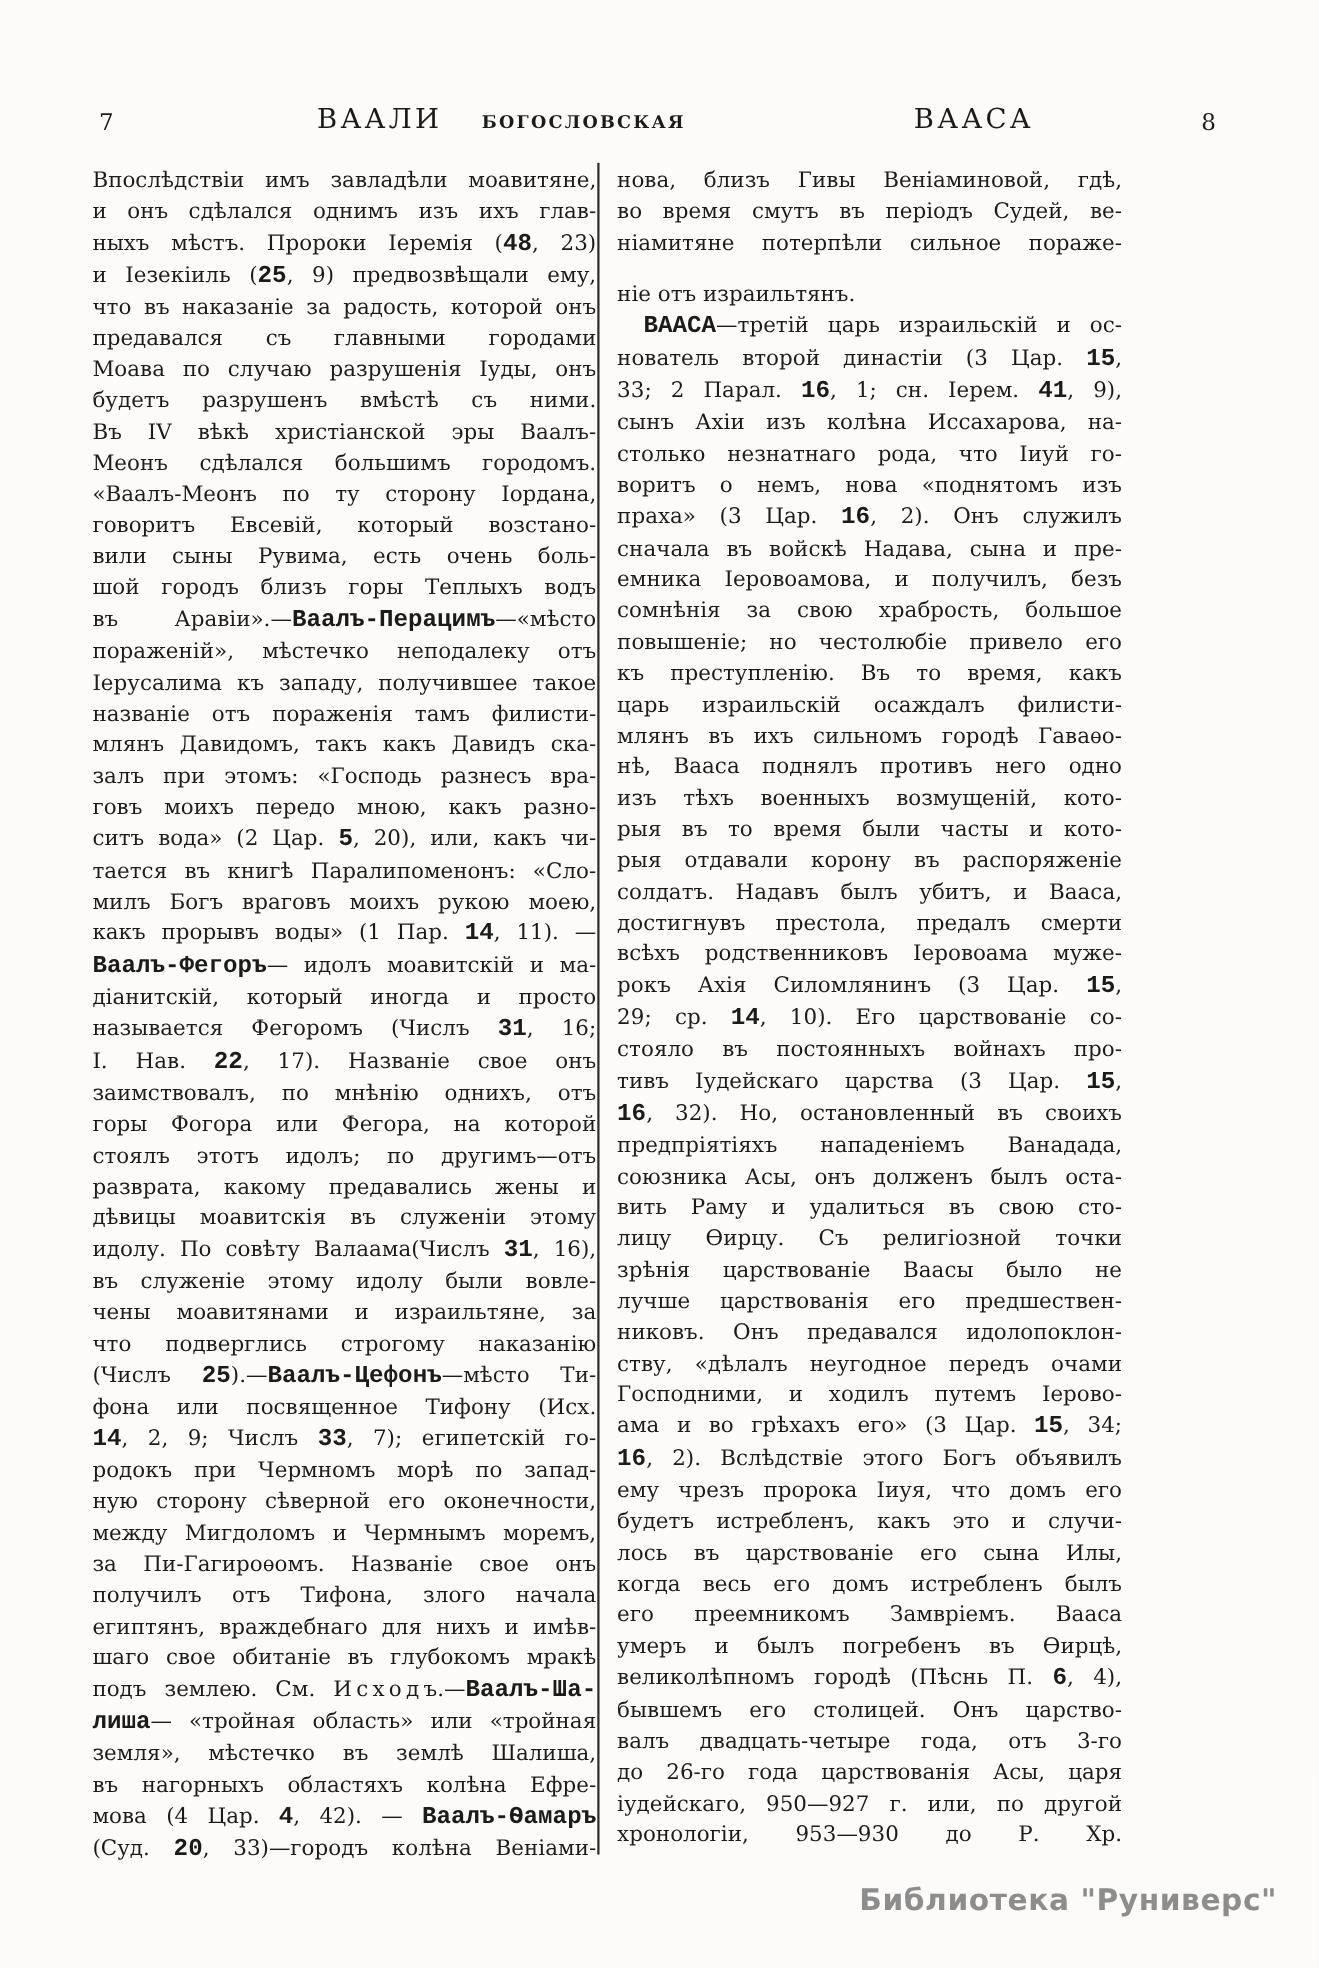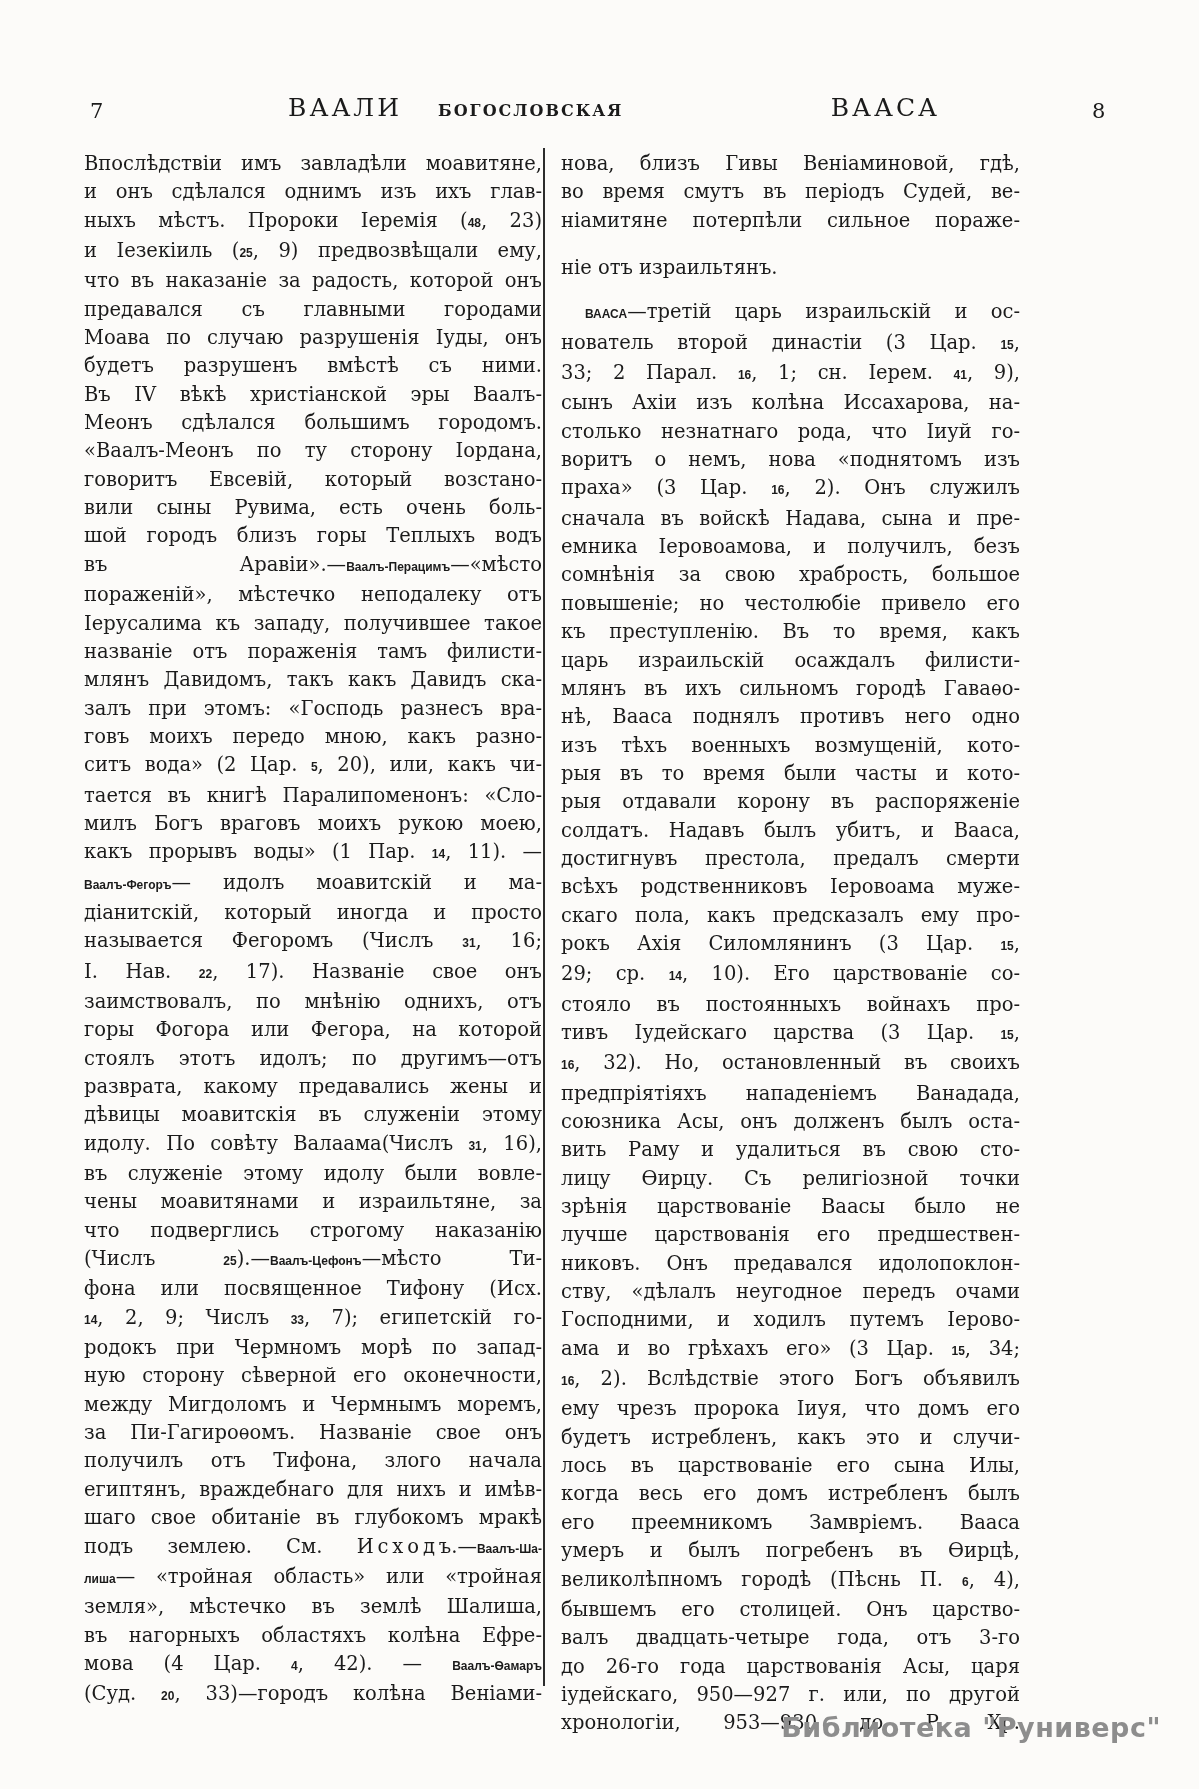--- a/index.html
+++ b/index.html
@@ -22,23 +22,23 @@
   
   .divider { position:absolute; left:543px; top:148px; width:2px; height:1538px;
              background:#2c2c2c; }
   
   .col { position:absolute; top:150px; width:458px;
          font-size:19.5px; line-height:28.35px; }
   #col-left  { left:84px; }
   #col-right { left:561px; width:459px; }
   .line { text-align:justify; text-align-last:justify; }
   .line.last   { text-align-last:left;margin-top:19px; }
-  .line.indent { text-indent:24px;margin-top:16px; }
+  .line.indent { text-indent:24px; }
   
-  .hw { font-family:Liberation Sans, sans-serif; font-weight:bold; font-size:12px; }
+  .hw { font-family:Liberation Mono, monospace; font-weight:bold; font-size:22px; }
   
   .watermark { position:absolute; top:1712px; right:38px;
                font-family:"DejaVu Sans", sans-serif; font-weight:bold;
                font-size:27px; color:#8d8d8d; letter-spacing:0.5px; }
 </style>
 </head>
 <body>
 
 <div class="page">
 
@@ -127,21 +127,20 @@
       <div class="line"><span>къ преступленію. Въ то время, какъ</span></div>
       <div class="line"><span>царь израильскій осаждалъ филисти-</span></div>
       <div class="line"><span>млянъ въ ихъ сильномъ городѣ Гаваѳо-</span></div>
       <div class="line"><span>нѣ, Вааса поднялъ противъ него одно</span></div>
       <div class="line"><span>изъ тѣхъ военныхъ возмущеній, кото-</span></div>
       <div class="line"><span>рыя въ то время были часты и кото-</span></div>
       <div class="line"><span>рыя отдавали корону въ распоряженіе</span></div>
       <div class="line"><span>солдатъ. Надавъ былъ убитъ, и Вааса,</span></div>
       <div class="line"><span>достигнувъ престола, предалъ смерти</span></div>
       <div class="line"><span>всѣхъ родственниковъ Іеровоама муже-</span></div>
-      <div class="line"><span>скаго пола, какъ предсказалъ ему про-</span></div>
       <div class="line"><span>рокъ Ахія Силомлянинъ (3 Цар. </span><span class="hw">15</span><span>,</span></div>
       <div class="line"><span>29; ср. </span><span class="hw">14</span><span>, 10). Его царствованіе со-</span></div>
       <div class="line"><span>стояло въ постоянныхъ войнахъ про-</span></div>
       <div class="line"><span>тивъ Іудейскаго царства (3 Цар. </span><span class="hw">15</span><span>,</span></div>
       <div class="line"><span class="hw">16</span><span>, 32). Но, остановленный въ своихъ</span></div>
       <div class="line"><span>предпріятіяхъ нападеніемъ Ванадада,</span></div>
       <div class="line"><span>союзника Асы, онъ долженъ былъ оста-</span></div>
       <div class="line"><span>вить Раму и удалиться въ свою сто-</span></div>
       <div class="line"><span>лицу Ѳирцу. Съ религіозной точки</span></div>
       <div class="line"><span>зрѣнія царствованіе Ваасы было не</span></div>

